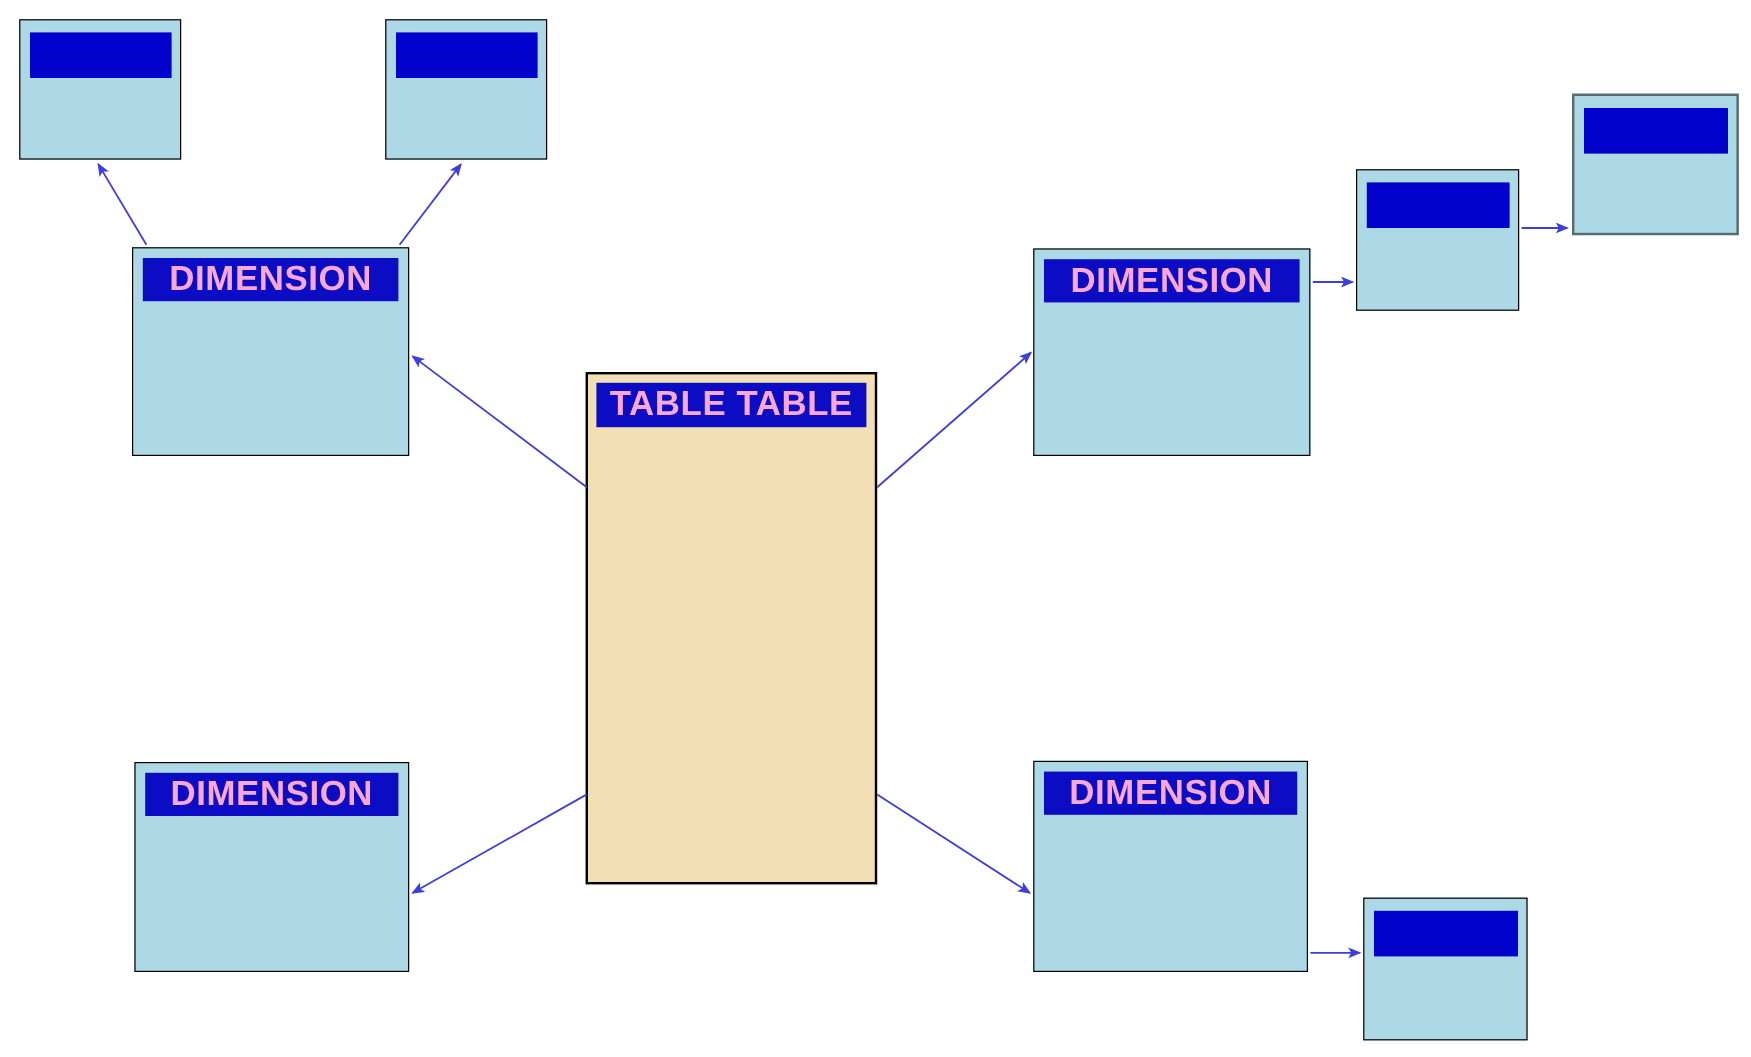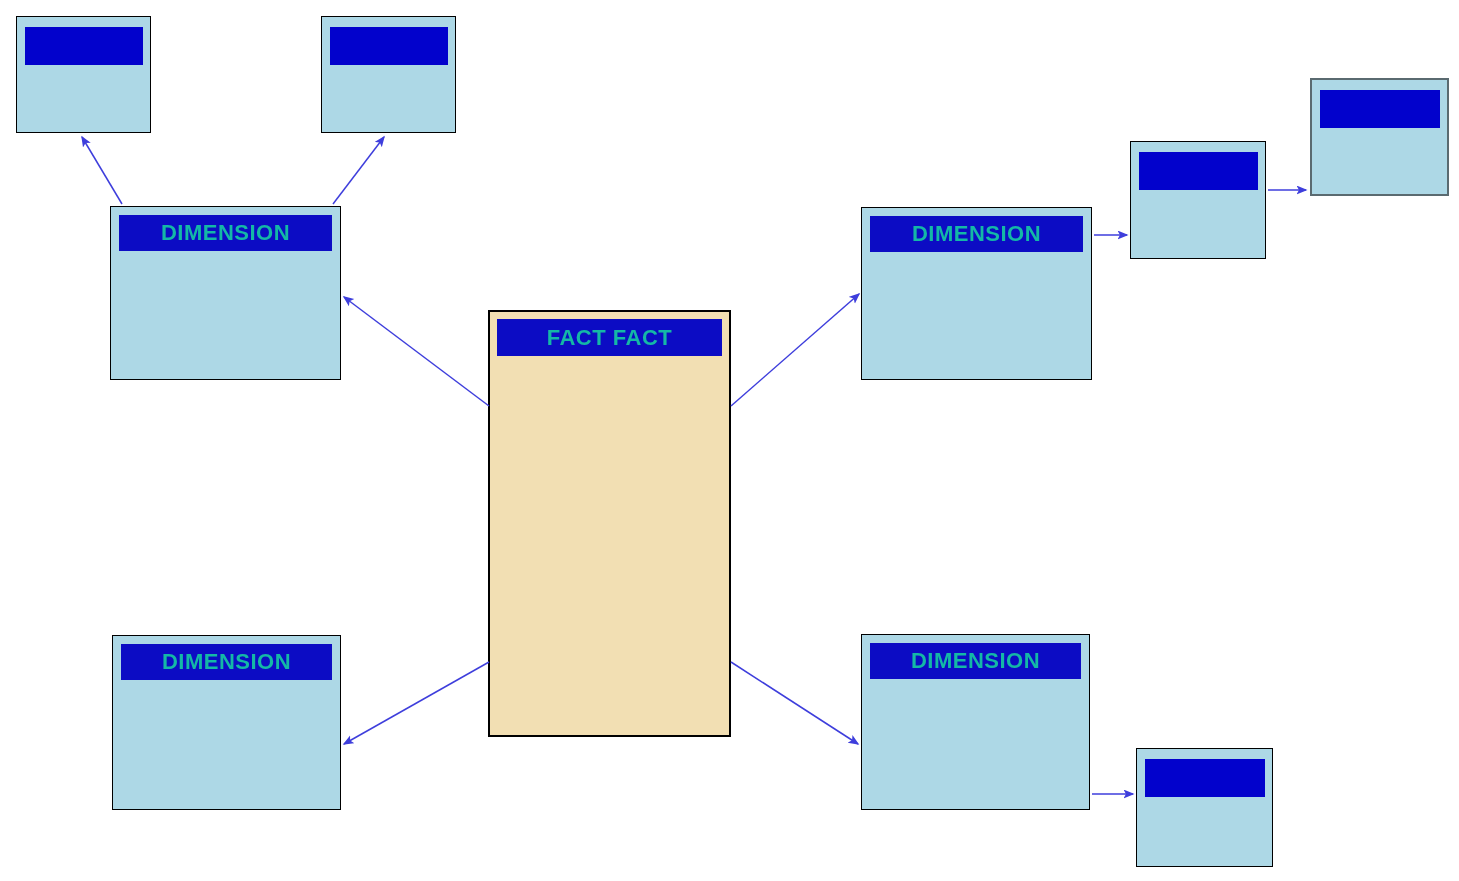--- a/index.html
+++ b/index.html
@@ -31,23 +31,23 @@
     border: 2px solid #5A6A70;
   }
   
   .node-header {
     position: absolute;
     left: 8px;
     right: 8px;
     top: 8px;
     height: 36px;
     background: #0C0CC4;
-    color: #14b8a6;
+    color: #f9a8d4;
     font-weight: bold;
-    font-size: 22px;
+    font-size: 29px;
     line-height: 36px;
     text-align: center;
     letter-spacing: 0.5px;
     white-space: nowrap;
     overflow: hidden;
   }
   .fact .node-header {
     left: 7px;
     right: 7px;
     top: 7px;
@@ -133,16 +133,16 @@
 
   <div class="node" style="left:112px; top:635px; width:229px; height:175px;">
     <div class="node-header">DIMENSION</div>
   </div>
 
   <div class="node" style="left:861px; top:634px; width:229px; height:176px;">
     <div class="node-header">DIMENSION</div>
   </div>
 
   <div class="node fact" style="left:488px; top:310px; width:243px; height:427px;">
-    <div class="node-header">FACT FACT</div>
+    <div class="node-header">TABLE TABLE</div>
   </div>
 
 </div>
 
 </body></html>

